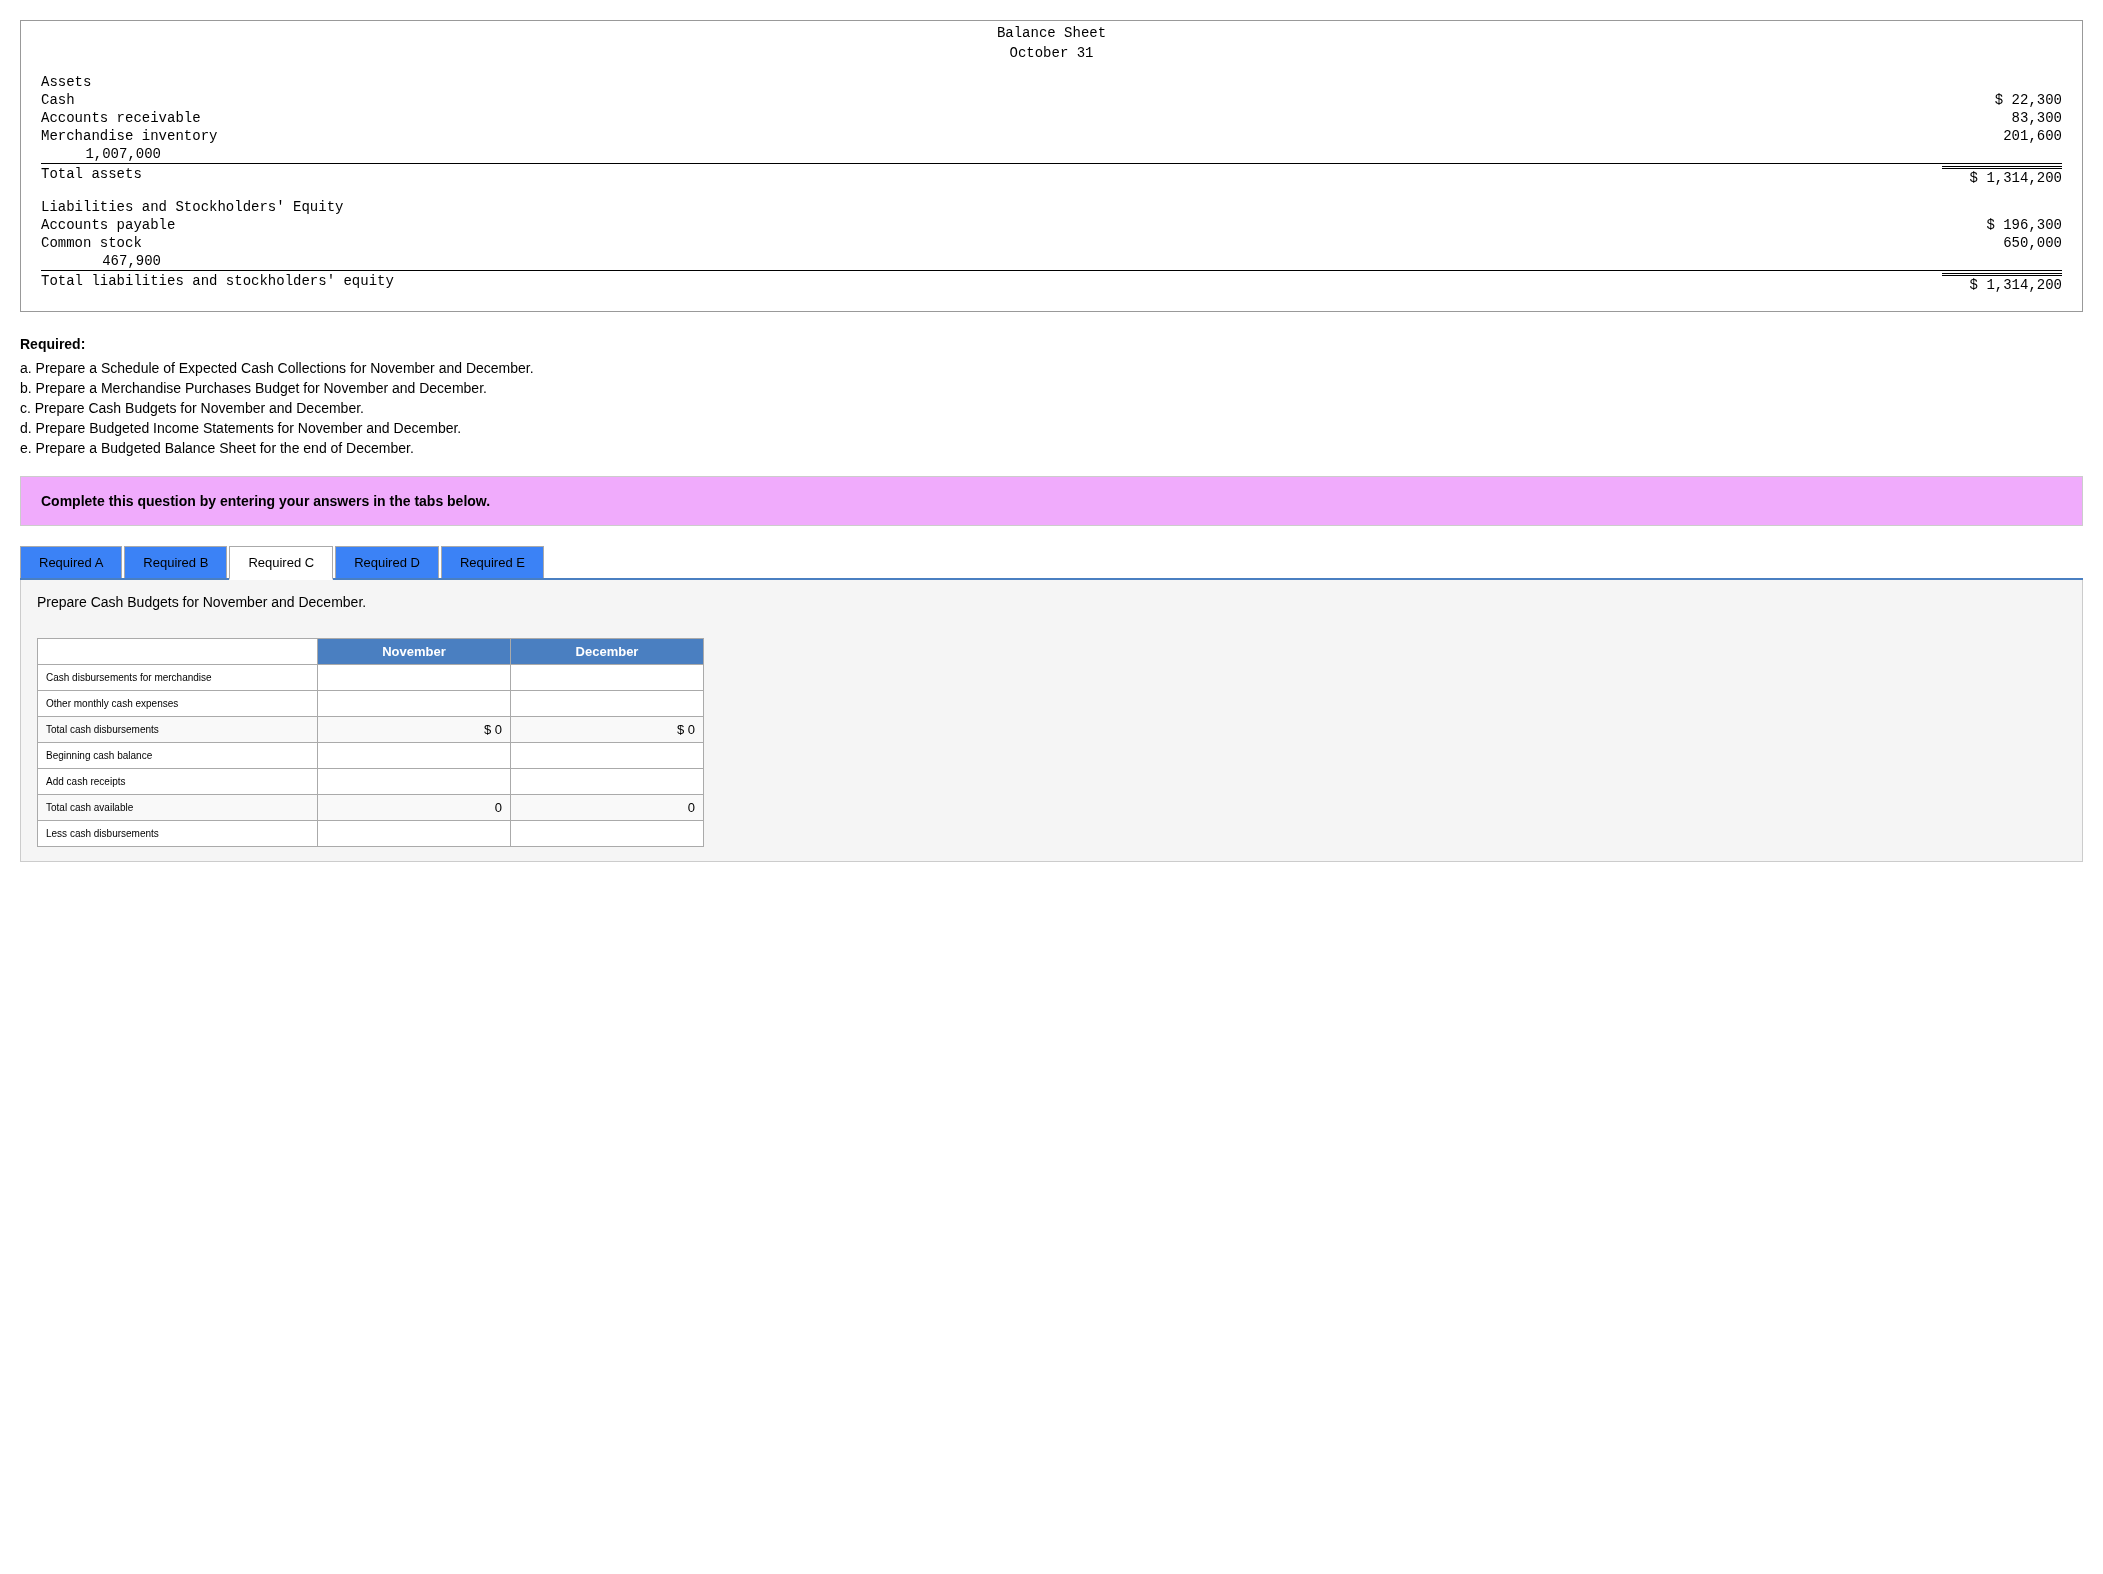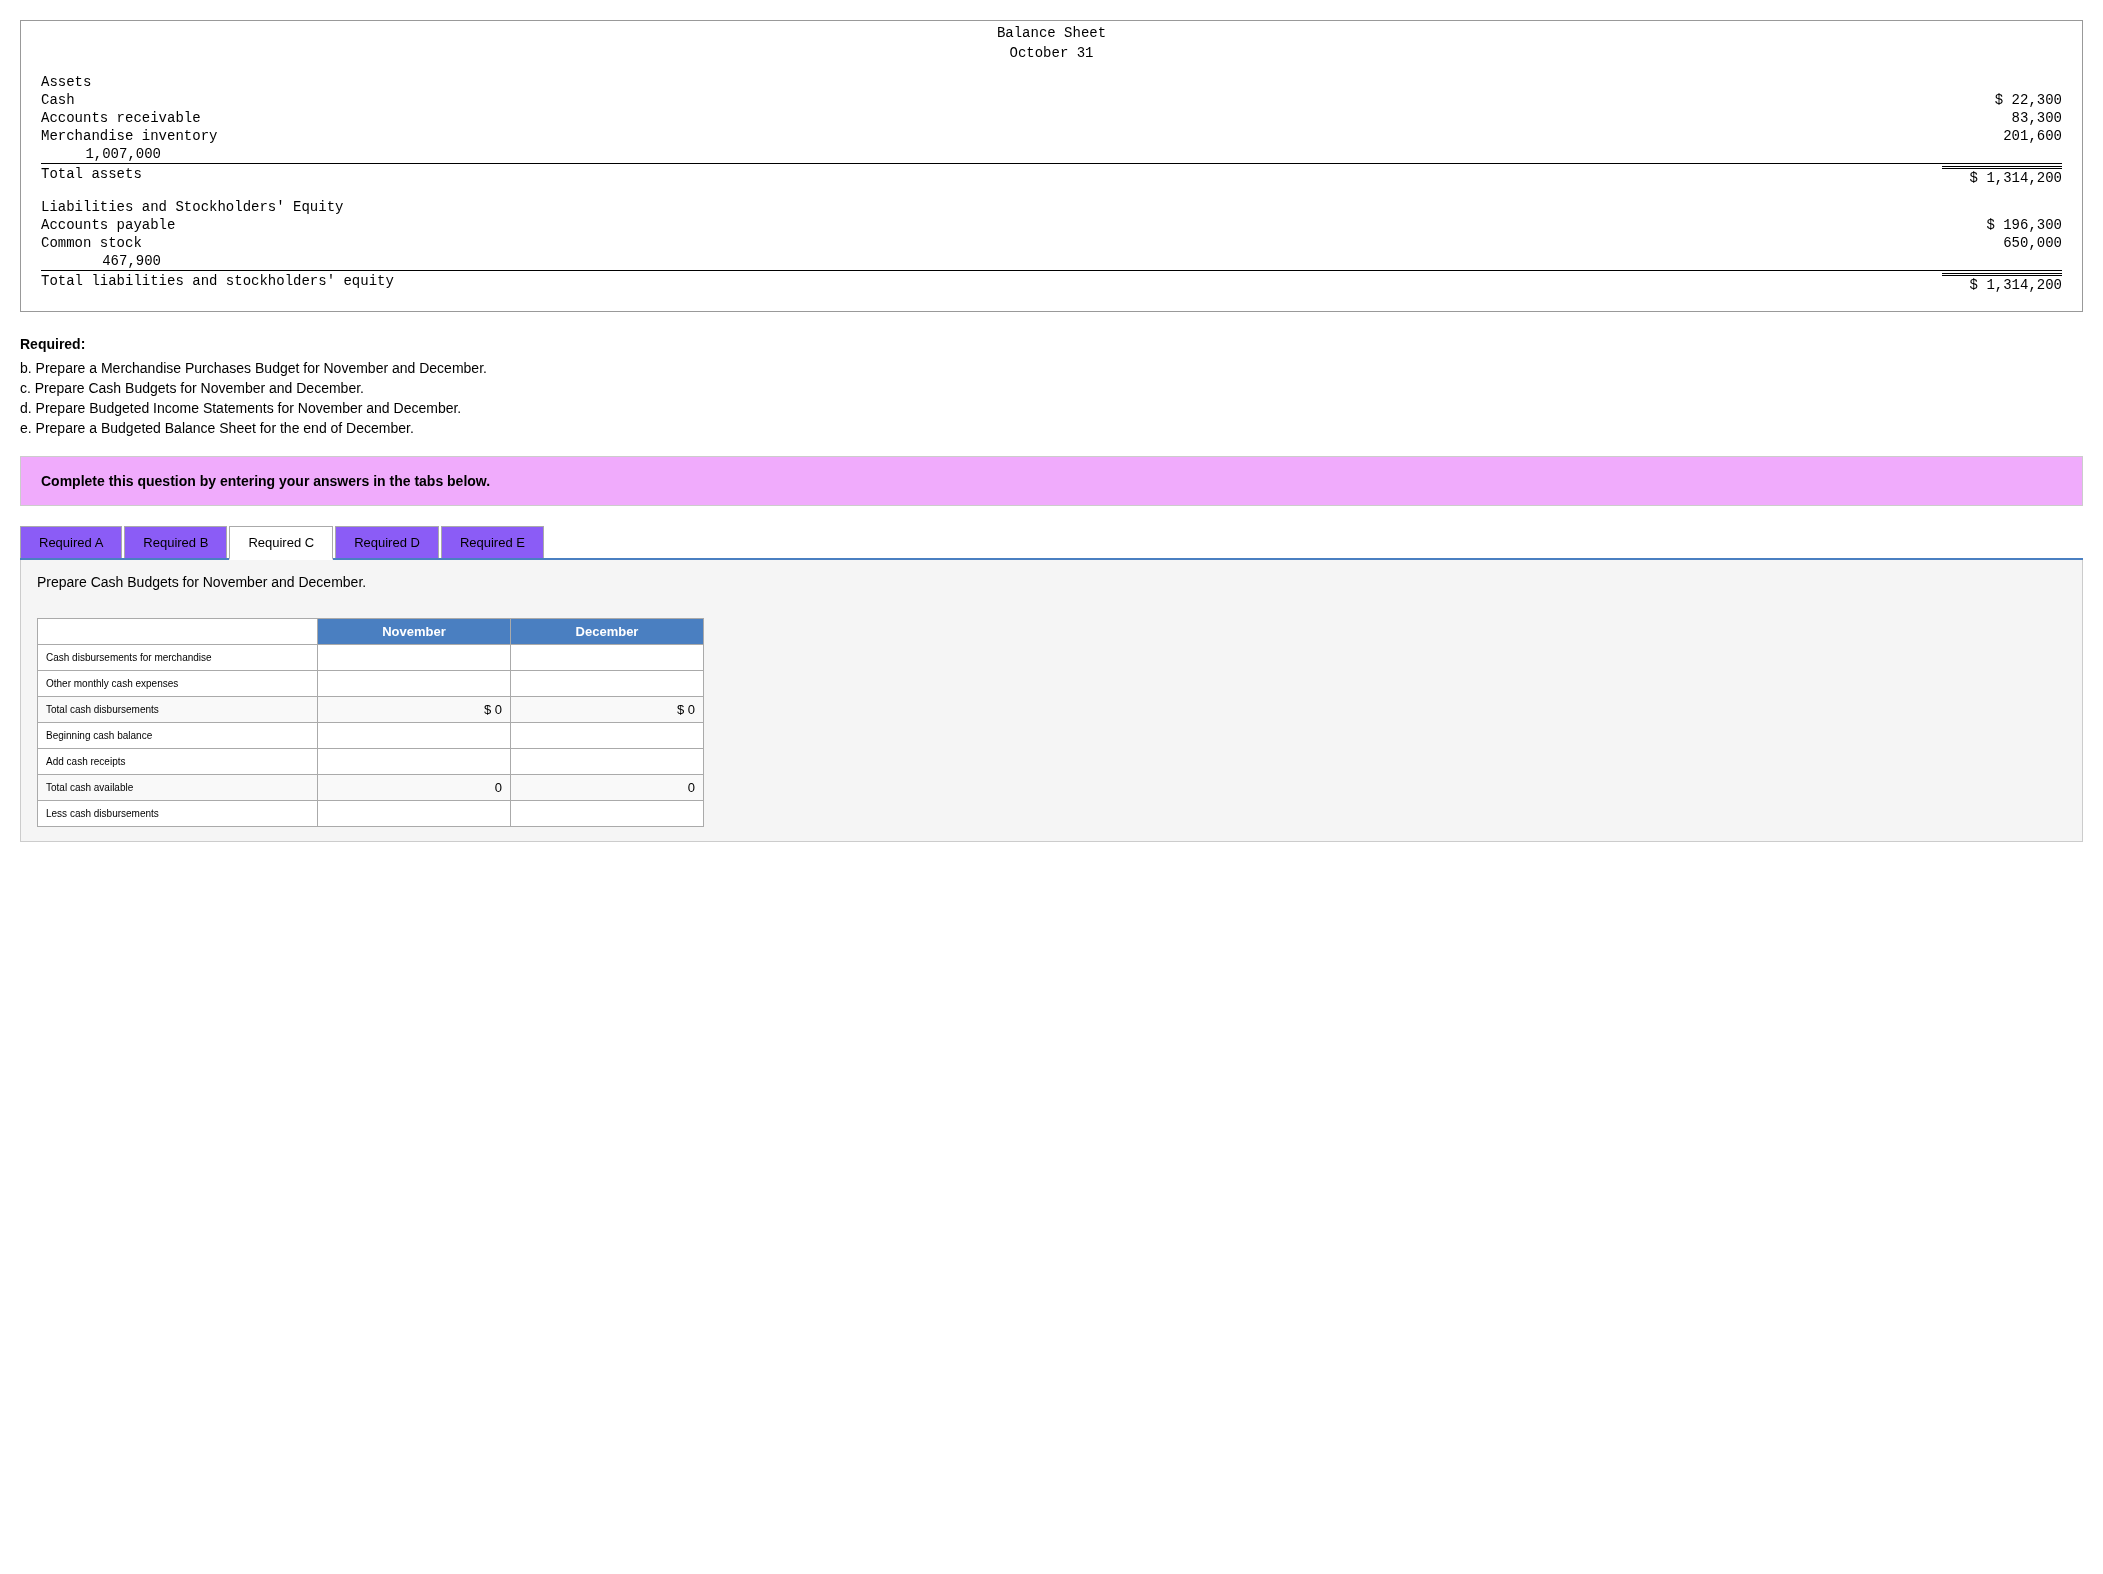--- a/index.html
+++ b/index.html
@@ -84,21 +84,21 @@
     .tabs-container {
       display: flex;
       border-bottom: 2px solid #4a7fc1;
       margin-bottom: 0;
     }
 
     .tab {
       padding: 8px 18px;
       border: 1px solid #aaa;
       border-bottom: none;
-      background: #8b5cf6;
+      background: #3b82f6;
       font-family: Arial, sans-serif;
       font-size: 13px;
       cursor: pointer;
       margin-right: 2px;
     }
 
     .tab.active {
       background: #fff;
       border-bottom: 2px solid #fff;
       margin-bottom: -2px;
@@ -220,20 +220,21 @@
 
   <div class="bs-total-row bs-grand-total">
     <span class="bs-label">Total liabilities and stockholders' equity</span>
     <span class="bs-amount">$ 1,314,200</span>
   </div>
 </div>
 
 <div class="required-section">
   <p class="req-bold">Required:</p>
   <div id="required-items">
+      <p class="req-item">a.  Prepare a Schedule of Expected Cash Collections for November and December.</p>
       <p class="req-item">b.  Prepare a Merchandise Purchases Budget for November and December.</p>
       <p class="req-item">c.  Prepare Cash Budgets for November and December.</p>
       <p class="req-item">d.  Prepare Budgeted Income Statements for November and December.</p>
       <p class="req-item">e.  Prepare a Budgeted Balance Sheet for the end of December.</p>
     </div>
 </div>
 
 <div class="complete-box">
   <span>Complete this question by entering your answers in the tabs below.</span>
 </div>

